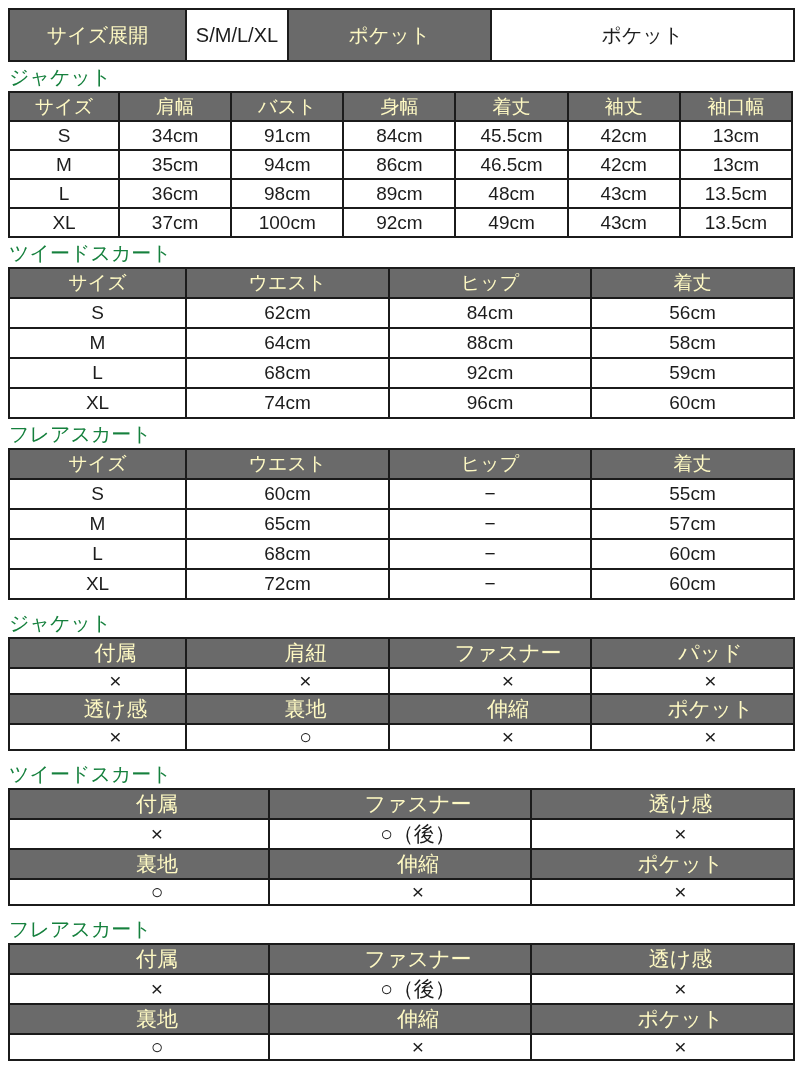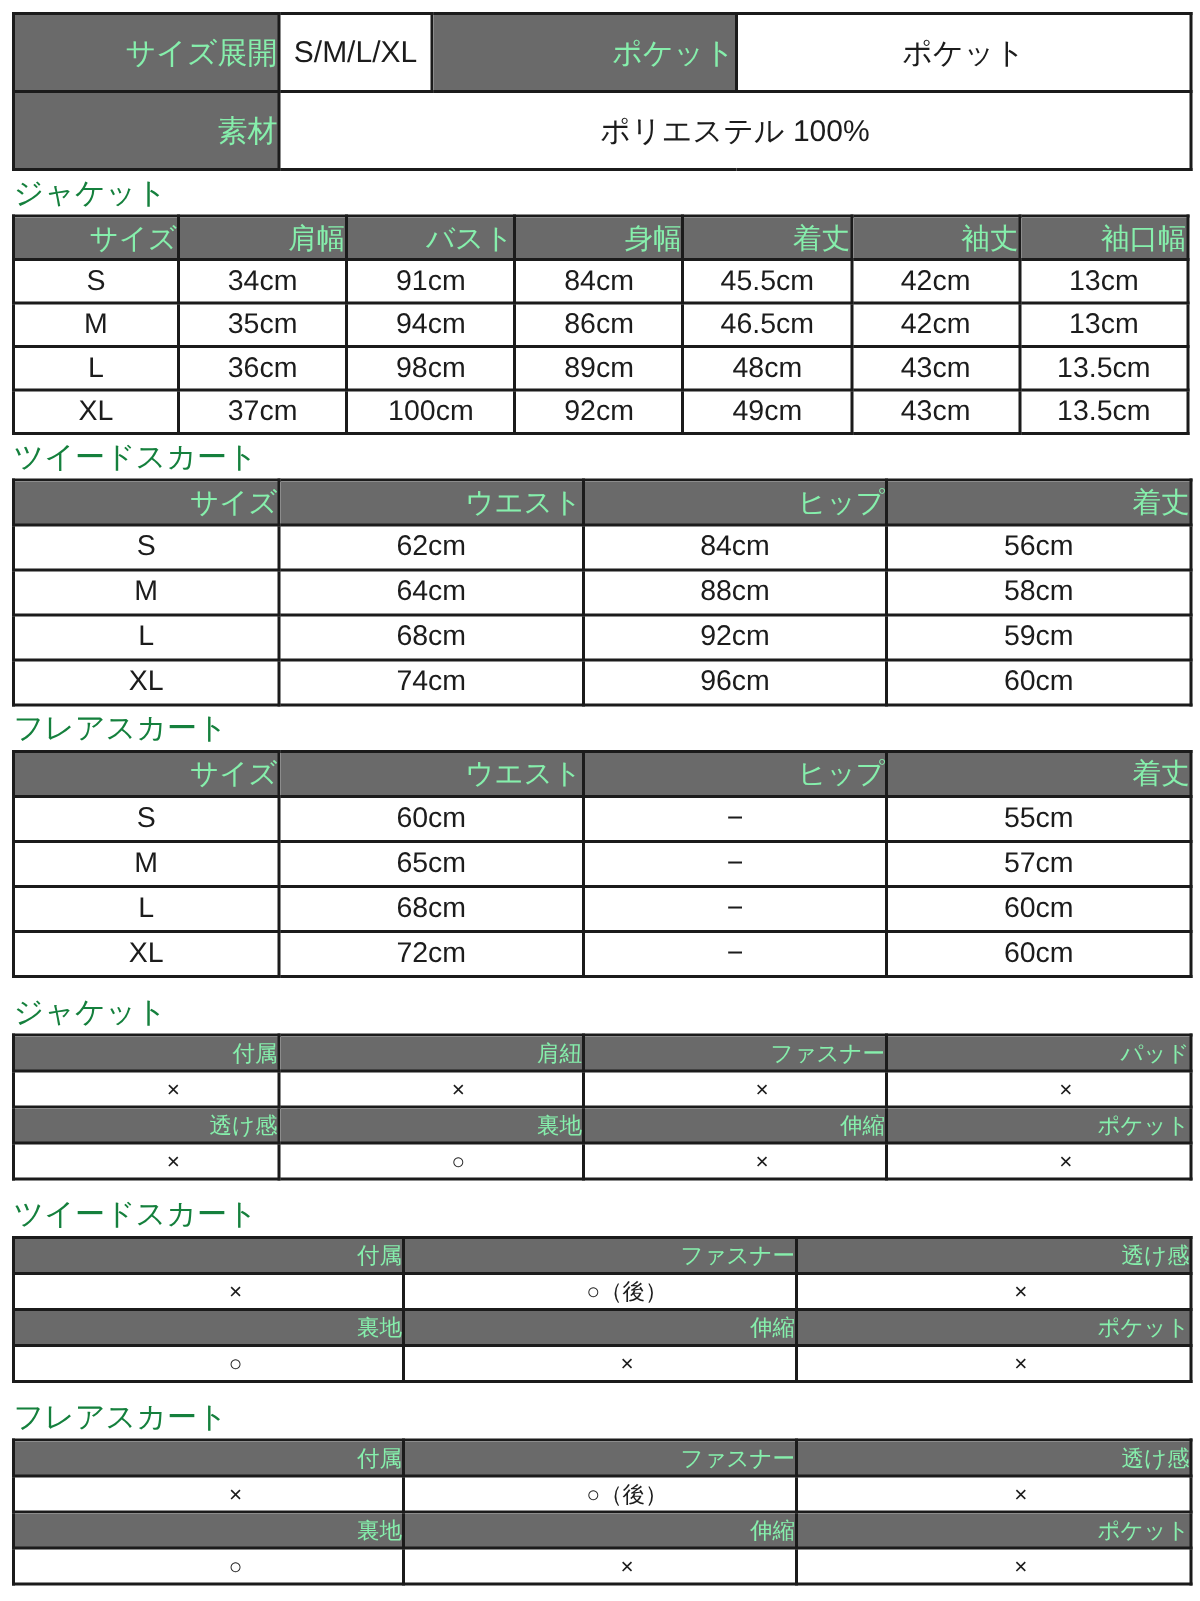--- a/index.html
+++ b/index.html
@@ -8,25 +8,25 @@
     width:800px; height:1067px; overflow:hidden;
     font-family:"Liberation Sans","DejaVu Sans",sans-serif;
     color:#1c1c1c;
   }
   .page { padding:8px 7px 0 8px; }
   table.t { border-collapse:collapse; width:785px; table-layout:fixed; }
   .t td {
     border:2px solid #1b1b1b; text-align:center; vertical-align:middle;
     background:#ffffff; padding:0; overflow:hidden; white-space:nowrap;
   }
-  .t td.h { background:#6a6a6a; color:#86efac;text-align:right; }
+  .t td.h { background:#6a6a6a; color:#fef9c3; }
   .info td { height:52px; font-size:20px; }
   .size7 td { height:29px; font-size:19px; }
   .size4 td { height:30px; font-size:19px; }
-  .attr td  { height:24px; font-size:15px;padding-left:36px; }
+  .attr td  { height:24px; font-size:21px;padding-left:36px; }
   .title {
     font-size:20px; line-height:22px; margin:4px 0 3px 1px; color:#15803d;
   }
   .title.gap { margin-top:12px; }
 </style>
 </head>
 <body>
 
 <div class="page">
 
@@ -37,24 +37,20 @@
         <col style="width:203px">
         <col style="width:303px">
       </colgroup>
     <tbody>
         <tr>
       <td class="h">サイズ展開</td>
       <td>S/M/L/XL</td>
       <td class="h">ポケット</td>
       <td>ポケット</td>
     </tr>
-    <tr>
-      <td class="h">素材</td>
-      <td colspan="3">ポリエステル 100%</td>
-    </tr>
   </tbody>
     </table>
 
   <div class="title">ジャケット</div>
   <table class="t size7">
     <colgroup>
         <col style="width:110px">
         <col>
         <col>
         <col>

